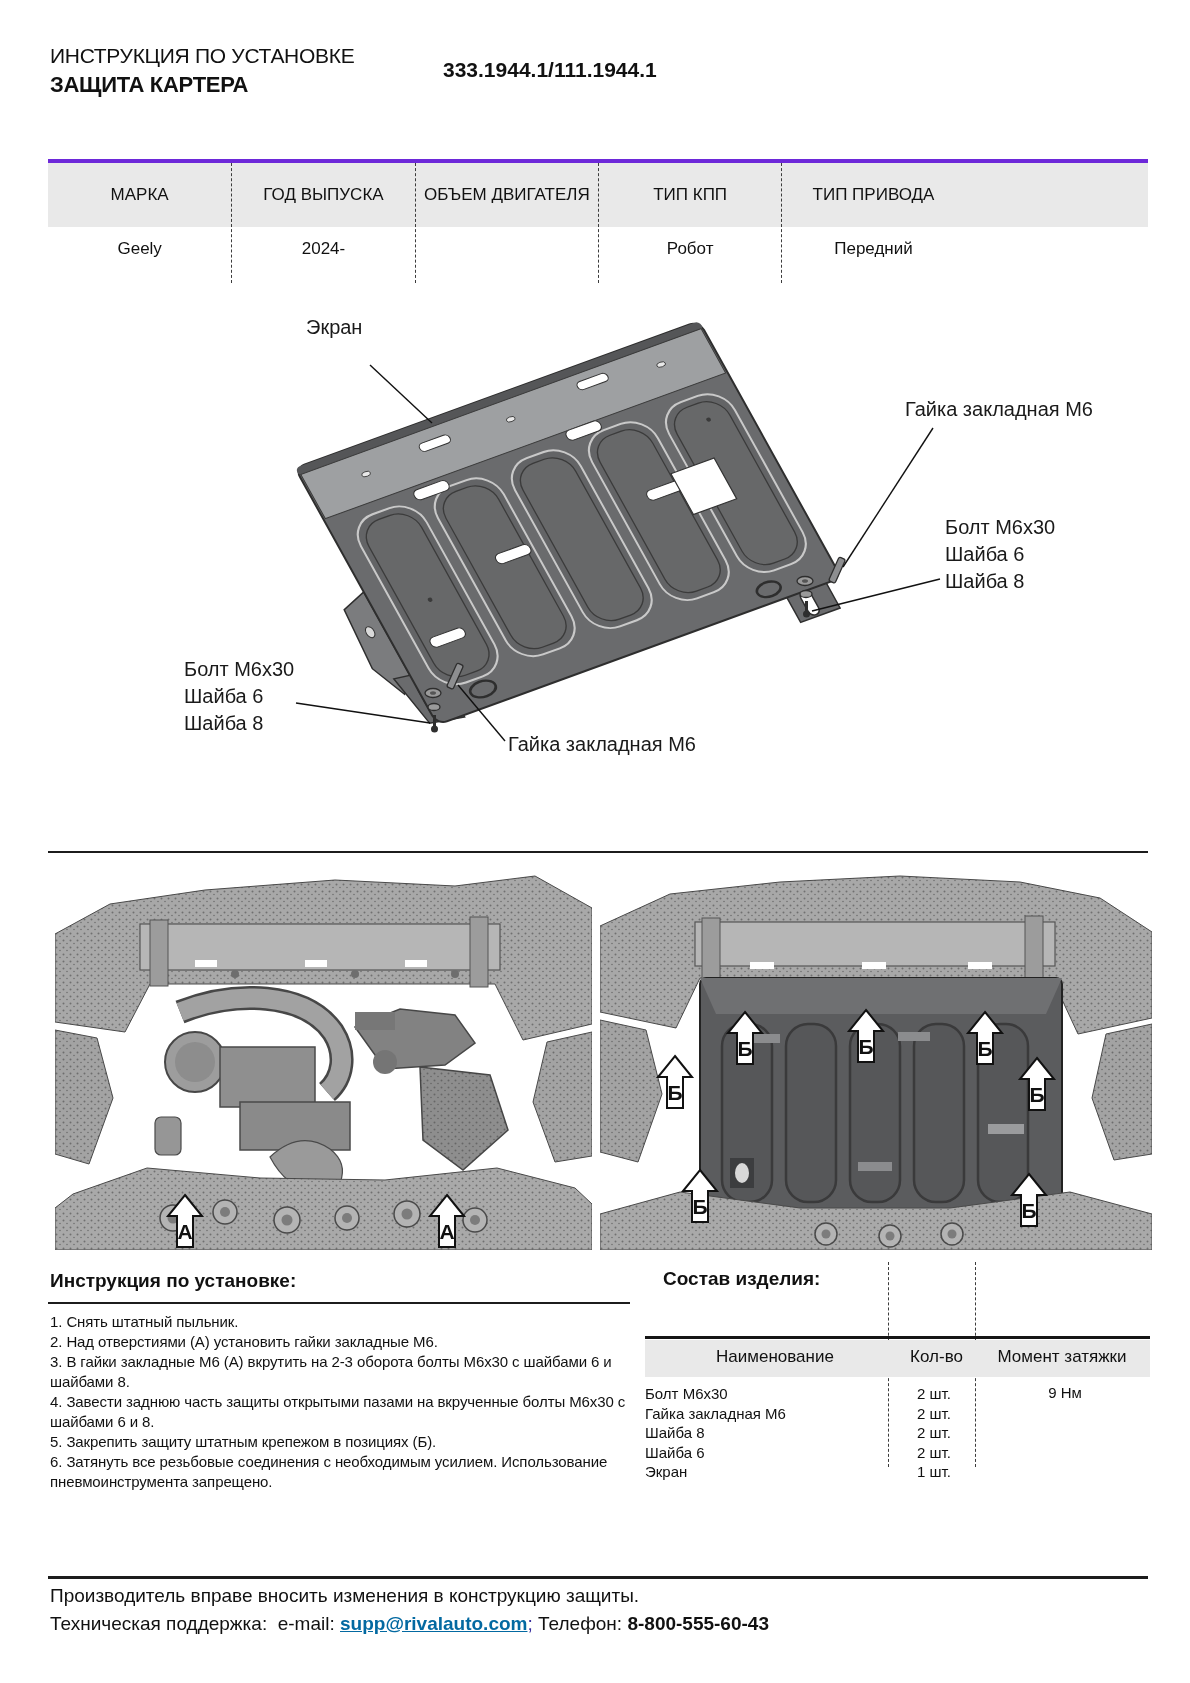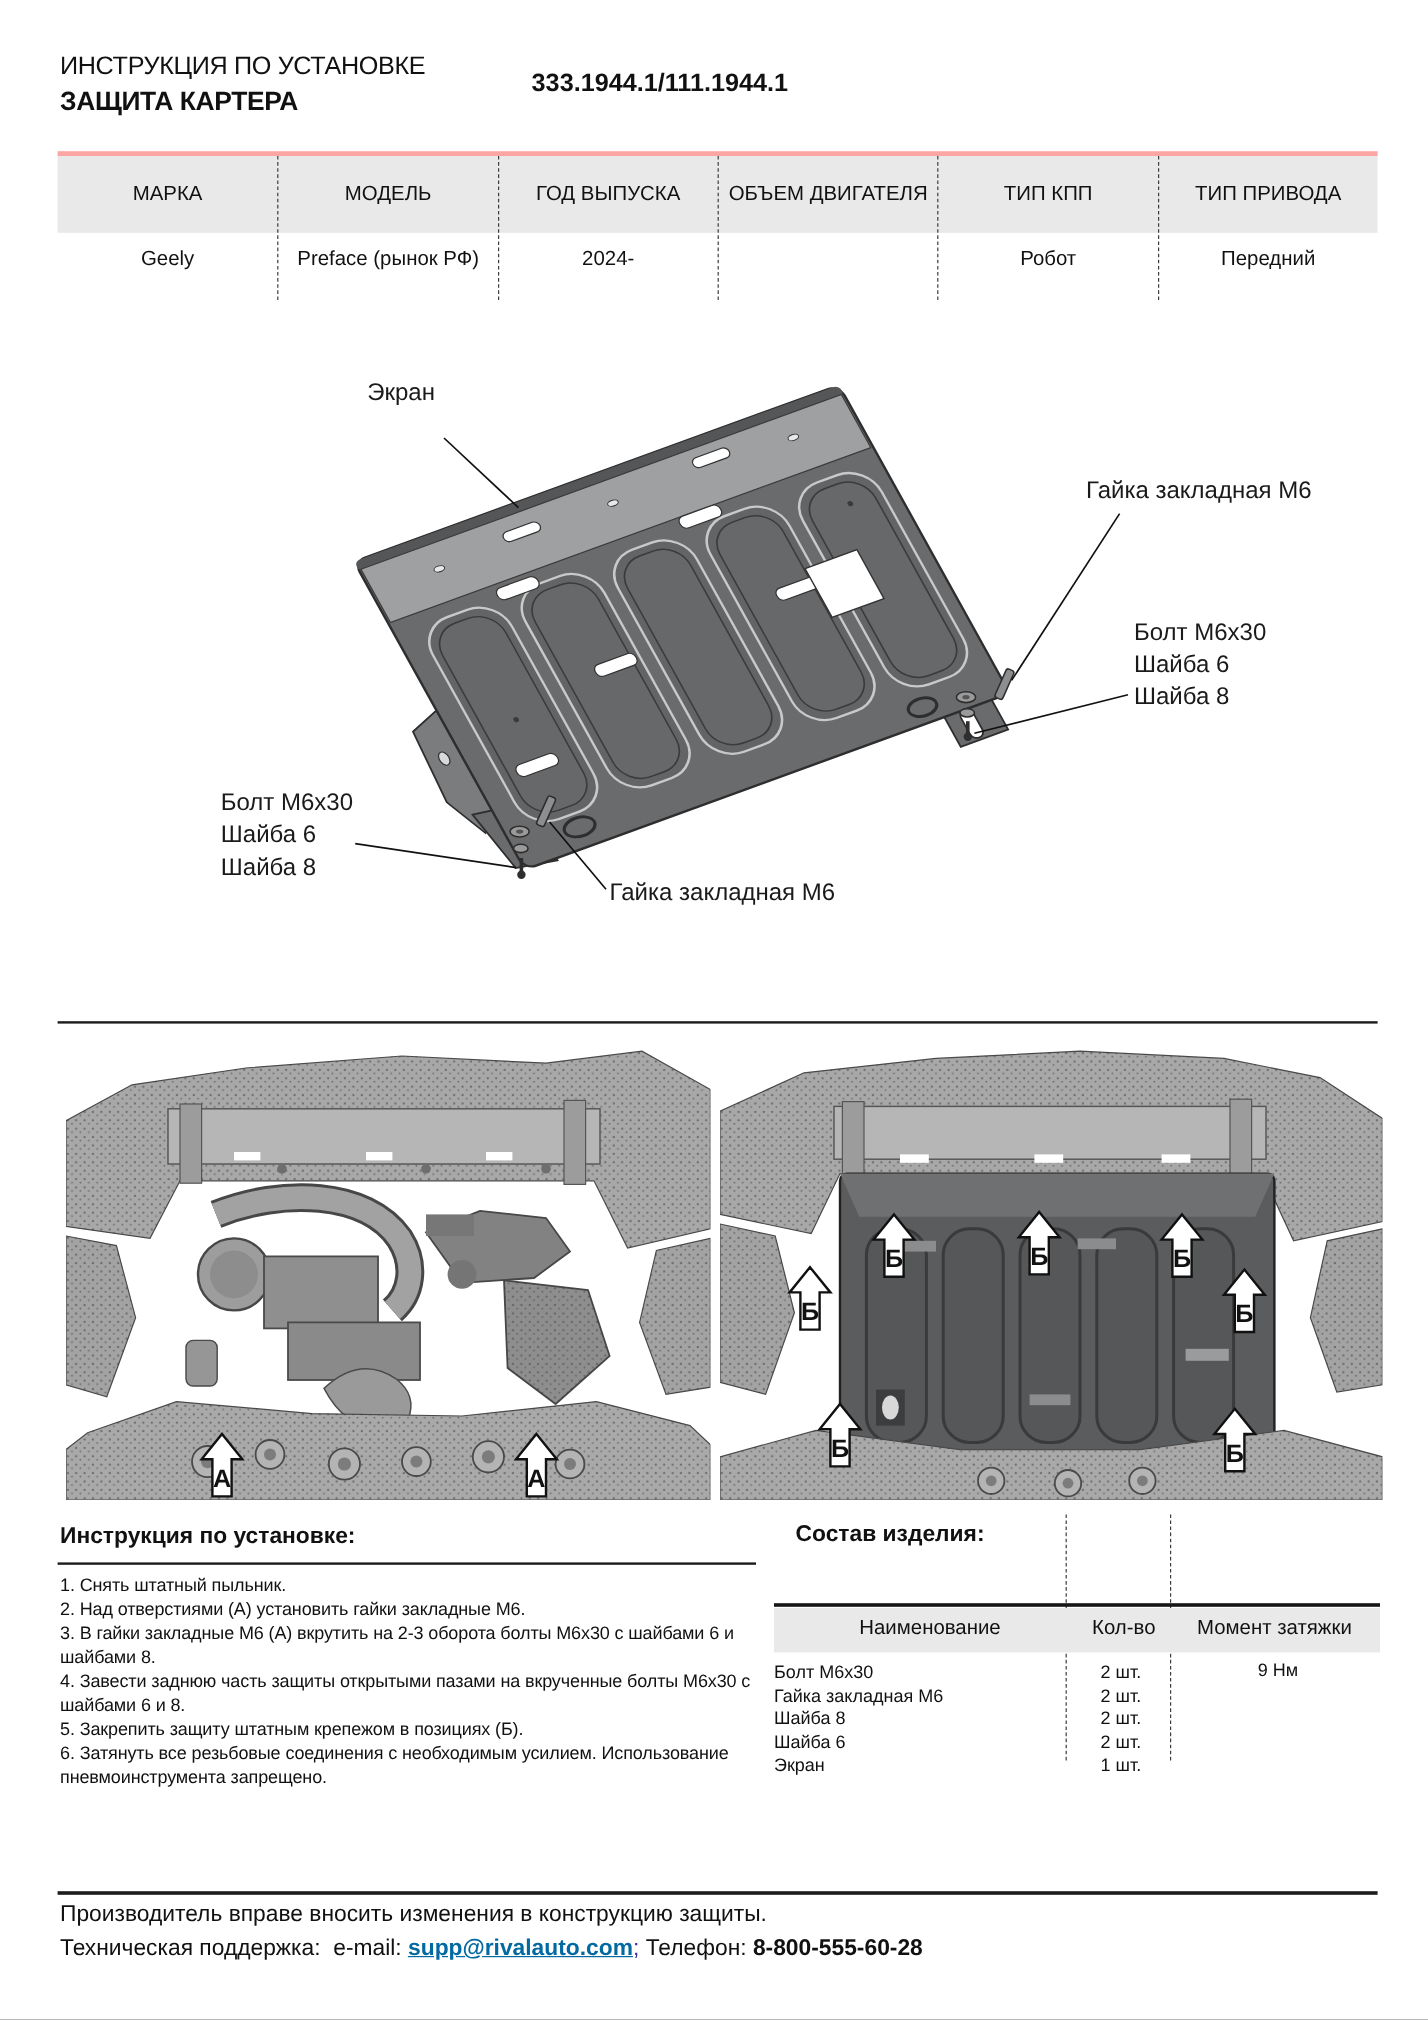--- a/index.html
+++ b/index.html
@@ -8,21 +8,21 @@
     position:relative;width:1190px;height:1683px;margin:0 auto;
     background:#ffffff;overflow:hidden;
     font-family:"Liberation Sans","DejaVu Sans",sans-serif;color:#111;
   }
   .abs{position:absolute;}
   
   .title1{left:50px;top:44px;font-size:21px;letter-spacing:-0.3px;}
   .title2{left:50px;top:72px;font-size:22px;font-weight:bold;letter-spacing:-0.3px;}
   .partnum{left:443px;top:58px;font-size:21px;font-weight:bold;}
   
-  .vtable{left:48px;top:126px;width:1100px;height:122px;border-top:4px solid #fca5a5;}
+  .vtable{left:48px;top:159px;width:1100px;height:122px;border-top:4px solid #6d28d9;}
   .vtable .hdr-bg{position:absolute;left:0;top:0;width:100%;height:64px;background:#e9e9e9;}
   .vtable .grid{position:relative;display:grid;grid-template-columns:repeat(6,1fr);height:120px;}
   .vtable .col{position:relative;}
   .vtable .col + .col{border-left:1.5px dashed #3c3c3c;}
   .vcell{display:flex;align-items:center;justify-content:center;text-align:center;
          font-size:17px;line-height:20px;padding:0 6px;}
   .vhead{height:64px;}
   .vval{height:44px;}
   
   .lbl{font-size:20px;white-space:nowrap;color:#1a1a1a;}
@@ -61,24 +61,20 @@
   <div class="abs title1">ИНСТРУКЦИЯ ПО УСТАНОВКЕ</div>
   <div class="abs title2">ЗАЩИТА КАРТЕРА</div>
   <div class="abs partnum">333.1944.1/111.1944.1</div>
 
   <div class="abs vtable">
     <div class="hdr-bg"></div>
     <div class="grid">
       <div class="col">
         <div class="vcell vhead">МАРКА</div>
         <div class="vcell vval">Geely</div>
-      </div>
-      <div class="col">
-        <div class="vcell vhead">МОДЕЛЬ</div>
-        <div class="vcell vval">Preface (рынок РФ)</div>
       </div>
       <div class="col">
         <div class="vcell vhead">ГОД ВЫПУСКА</div>
         <div class="vcell vval">2024-</div>
       </div>
       <div class="col">
         <div class="vcell vhead">ОБЪЕМ ДВИГАТЕЛЯ</div>
       </div>
       <div class="col">
         <div class="vcell vhead">ТИП КПП</div>
@@ -380,16 +376,16 @@
     <div class="parts-torque">9 Нм</div>
   </div>
 
   <div class="abs rule foot-rule"></div>
   <div class="abs foot1">Производитель вправе вносить изменения в конструкцию защиты.</div>
   <div class="abs foot2">
     <span>Техническая поддержка:</span>&nbsp;
     <span>e-mail:</span>
     <a href="#" class="email" style="color:#0369a1;">supp@rivalauto.com</a><span style="color:#3a2f9f;">;</span>
     <span>Телефон:</span>
-    <span class="phone">8-800-555-60-28</span>
+    <span class="phone">8-800-555-60-43</span>
   </div>
 
 </div>
 
 </body></html>

